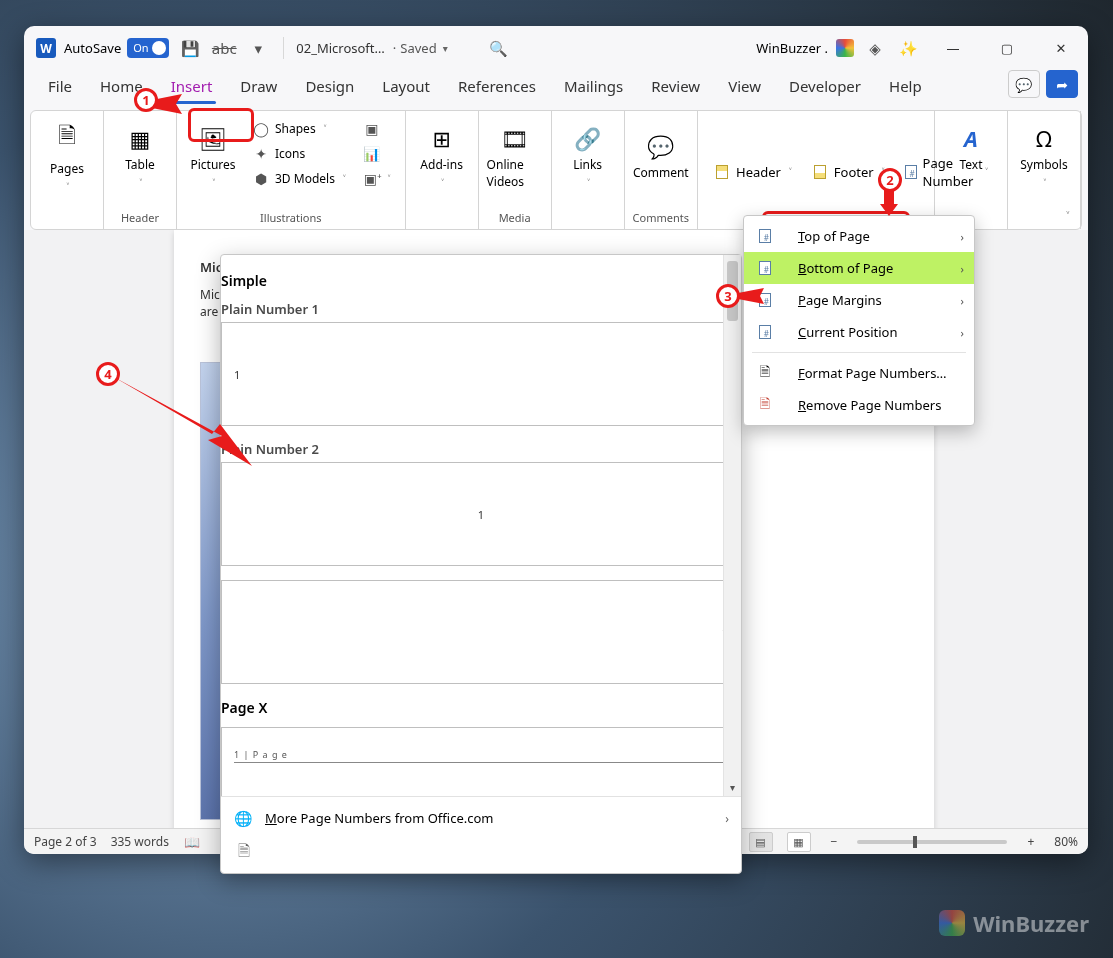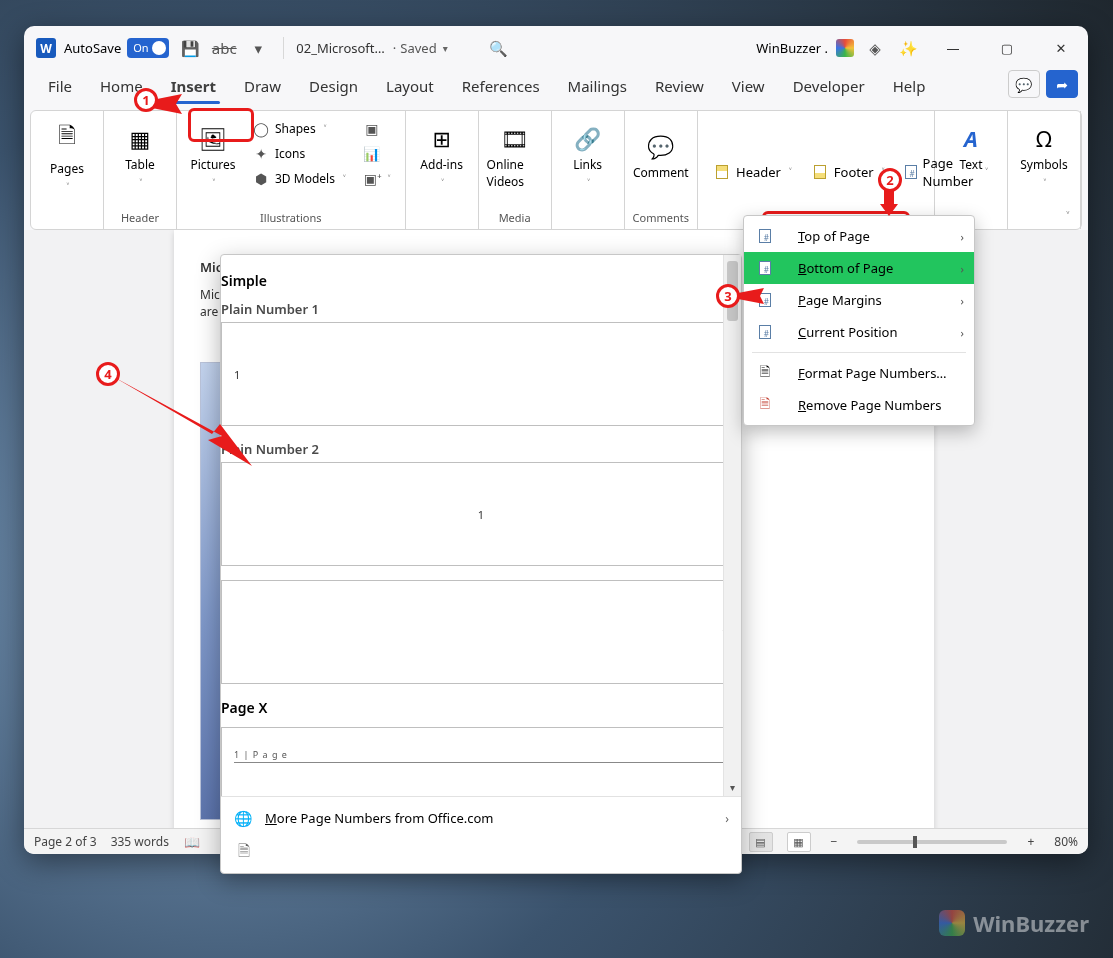--- a/index.html
+++ b/index.html
@@ -60,22 +60,21 @@
   .win-btn{width:46px;height:36px;display:flex;align-items:center;justify-content:center;font-size:13px;color:#333;}
   
   .tabs{
     display:flex;align-items:flex-start;gap:0;height:38px;padding:0 10px;
   }
   .tab{
     padding:6px 14px;font-size:15px;color:#333;border-radius:4px 4px 0 0;
     position:relative;
   }
   .tab.active{
-    color:#404040;
-    font-weight:bold;
+    color:#a21caf;
   }
   .tab.active::after{
     content:"";position:absolute;left:10px;right:10px;bottom:-2px;height:3px;background:#2564cf;border-radius:2px;
   }
   .tabs .right{margin-left:auto;display:flex;gap:6px;padding-bottom:4px;}
   .comment-btn,.share-btn{
     width:32px;height:28px;border:1px solid #ccc;border-radius:4px;
     display:flex;align-items:center;justify-content:center;font-size:14px;
   }
   .share-btn{background:#2564cf;color:#fff;border-color:#2564cf;}
@@ -130,21 +129,21 @@
     background:#fff;border:1px solid #c7c7c7;border-radius:4px;
     box-shadow:0 6px 18px rgba(0,0,0,.25);
     z-index:50;padding:4px 0;
   }
   .pn-item{
     display:flex;align-items:center;gap:24px;padding:7px 12px;font-size:13px;
     position:relative;
   }
   .pn-item .ico{width:18px;height:18px;display:flex;align-items:center;justify-content:center;}
   .pn-item .arw{position:absolute;right:10px;font-size:11px;color:#555;}
-  .pn-item.hover{background:#22c55e;}
+  .pn-item.hover{background:#bef264;}
   .pn-item .u{text-decoration:underline;}
   .pn-sep{height:1px;background:#e2e2e2;margin:4px 8px;}
   
   .docarea{
     flex:1;position:relative;overflow:hidden;
     background:#f2f2f3;
   }
   .page{
     position:absolute;left:150px;top:0;width:760px;height:620px;
     background:#fff;box-shadow:0 2px 6px rgba(0,0,0,.15);

